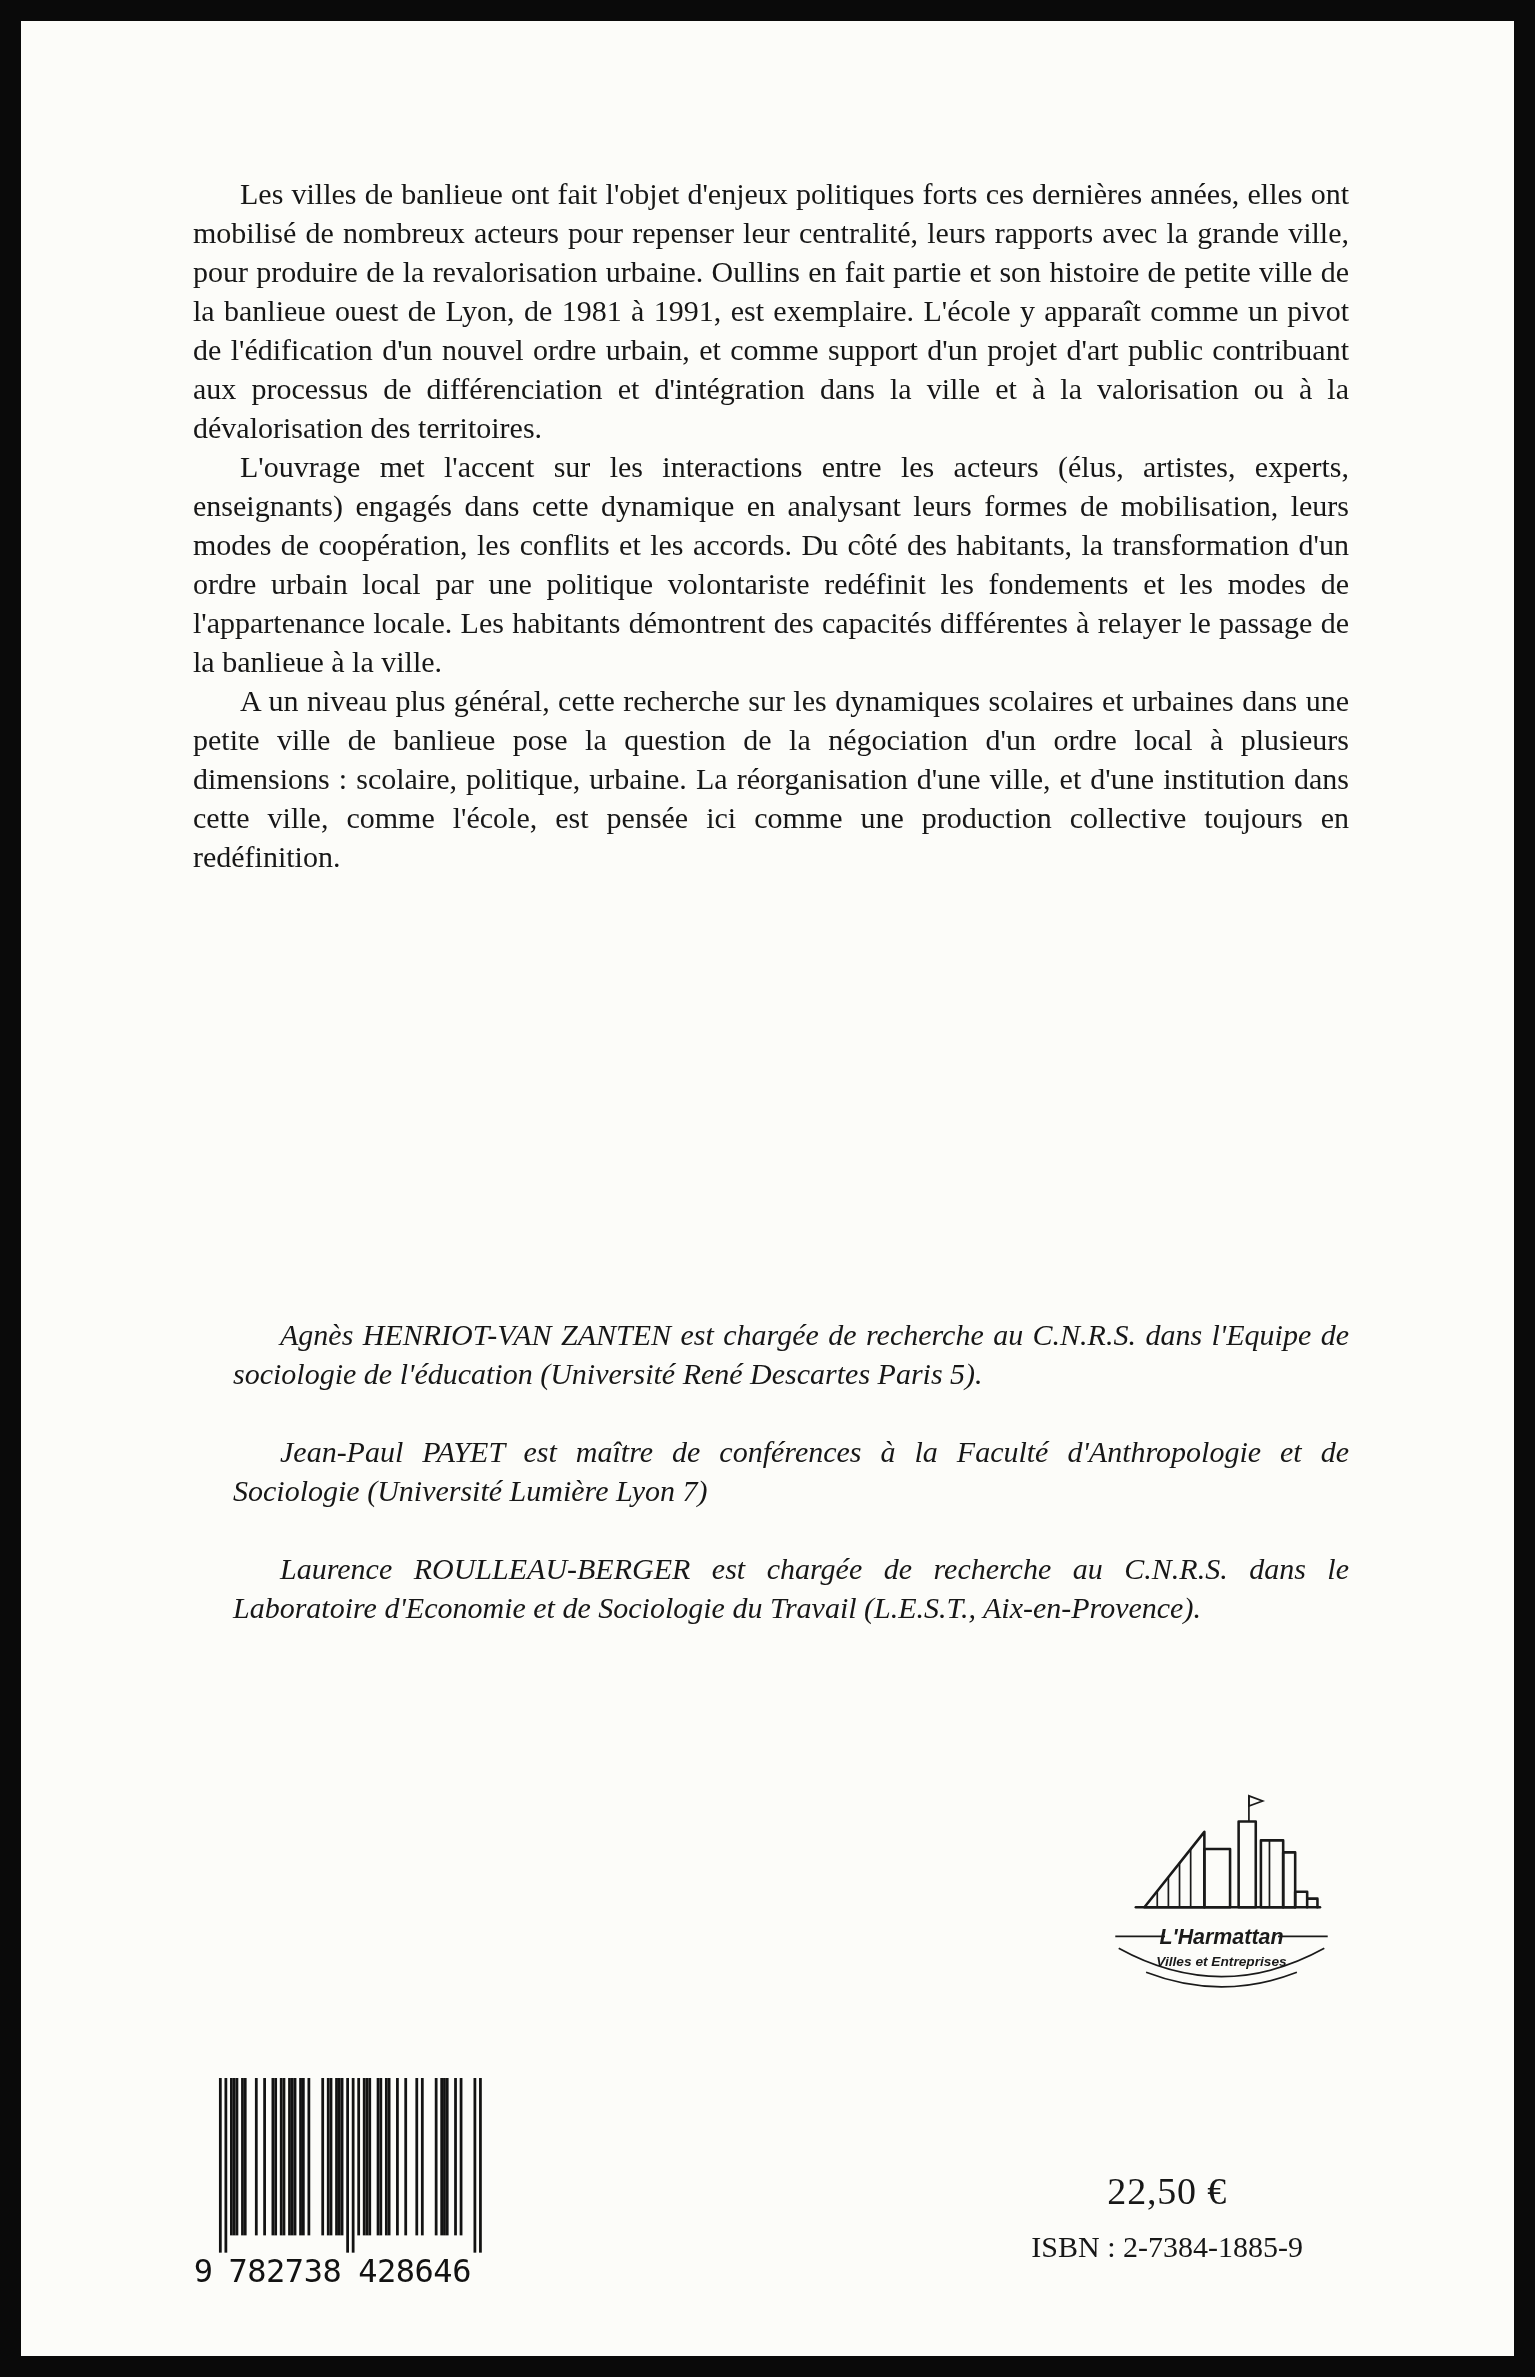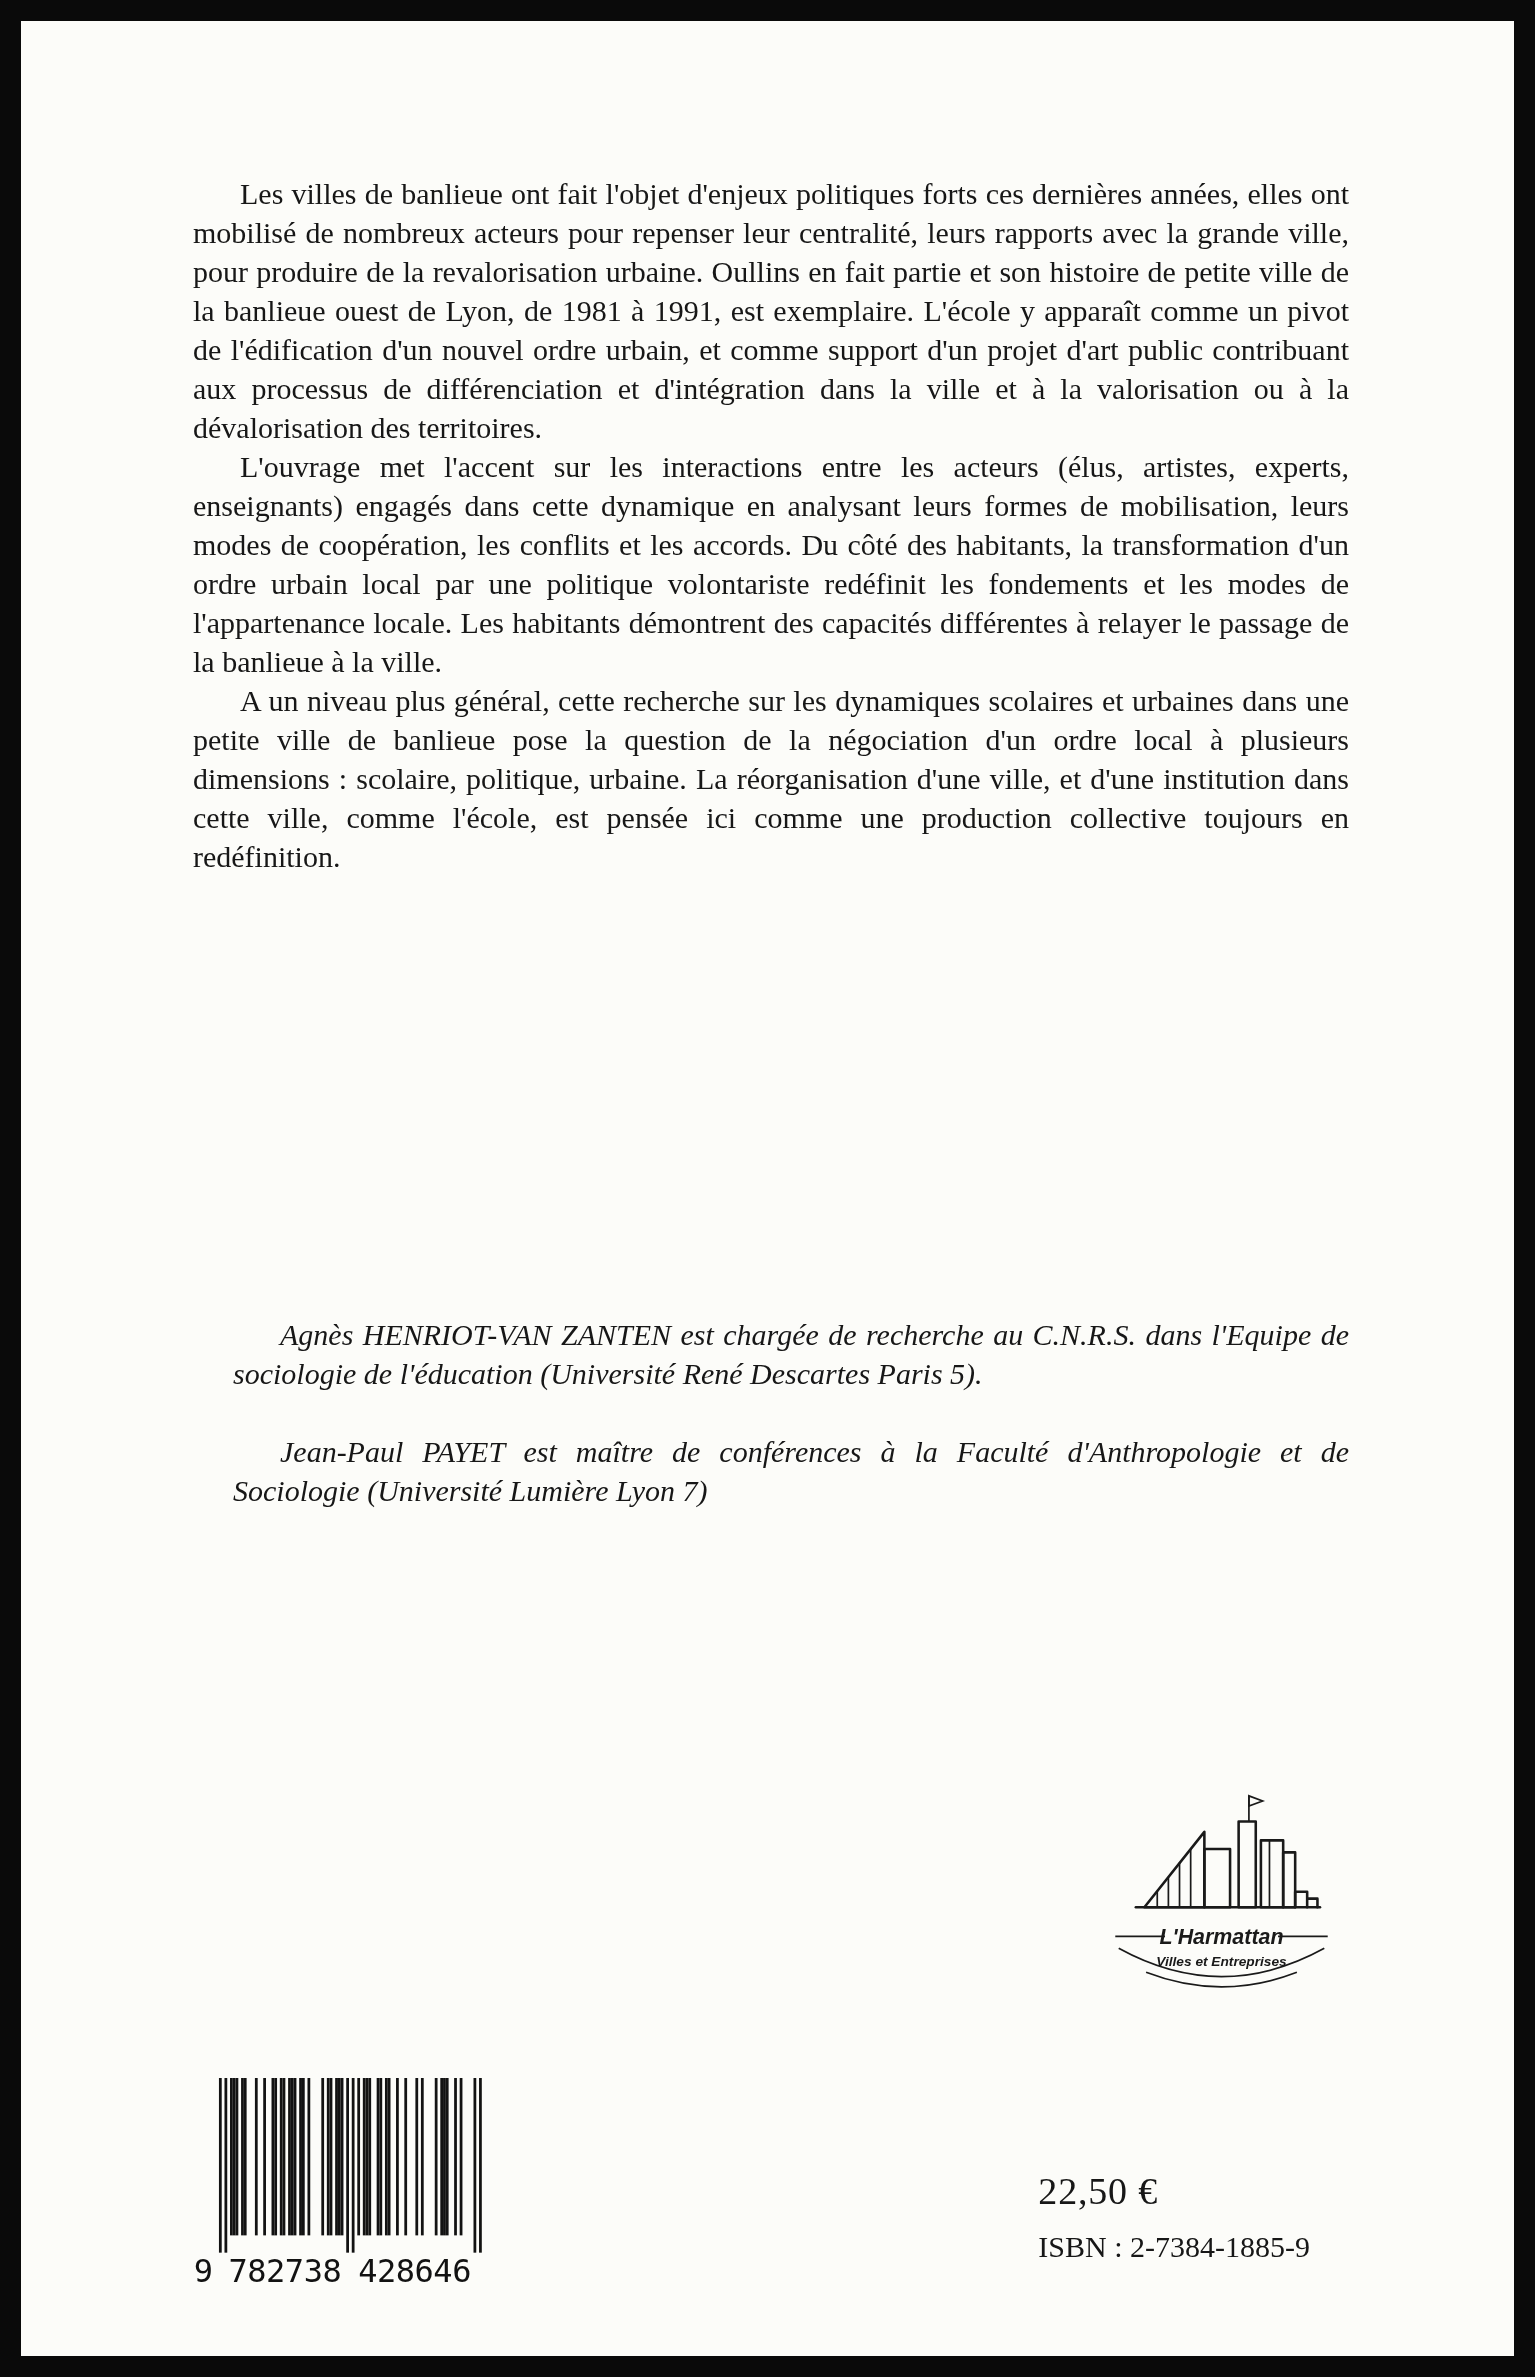--- a/index.html
+++ b/index.html
@@ -41,38 +41,39 @@
   .lg-name { font-family:"Liberation Sans",sans-serif; font-weight:bold; font-size:25px; fill:#1a1a1a; }
   .lg-coll { font-family:"Liberation Sans",sans-serif; font-weight:bold; font-size:16px; fill:#1a1a1a; }
 
   
   .barcode { position:absolute; left:172px; top:2057px; width:294px; }
   .barcode svg { width:100%; display:block; }
   .bc-bars rect { fill:#121212; }
   .bc-digit { font-family:"DejaVu Sans Mono",monospace; font-size:37px; fill:#121212; }
 
   
-  .pricing { position:absolute; right:204px; top:2148px; text-align:left; }
+  .pricing { position:absolute; right:211px; top:2148px; text-align:center; }
   .price { font-size:38px; letter-spacing:0.8px; }
   .isbn  { font-size:30px; margin-top:17px; }
 </style>
 </head>
 <body>
 
 <div class="page">
 
   <section class="synopsis">
     <p>Les villes de banlieue ont fait l'objet d'enjeux politiques forts ces dernières années, elles ont mobilisé de nombreux acteurs pour repenser leur centralité, leurs rapports avec la grande ville, pour produire de la revalorisation urbaine. Oullins en fait partie et son histoire de petite ville de la banlieue ouest de Lyon, de 1981 à 1991, est exemplaire. L'école y apparaît comme un pivot de l'édification d'un nouvel ordre urbain, et comme support d'un projet d'art public contribuant aux processus de différenciation et d'intégration dans la ville et à la valorisation ou à la dévalorisation des territoires.</p>
     <p>L'ouvrage met l'accent sur les interactions entre les acteurs (élus, artistes, experts, enseignants) engagés dans cette dynamique en analysant leurs formes de mobilisation, leurs modes de coopération, les conflits et les accords. Du côté des habitants, la transformation d'un ordre urbain local par une politique volontariste redéfinit les fondements et les modes de l'appartenance locale. Les habitants démontrent des capacités différentes à relayer le passage de la banlieue à la ville.</p>
     <p>A un niveau plus général, cette recherche sur les dynamiques scolaires et urbaines dans une petite ville de banlieue pose la question de la négociation d'un ordre local à plusieurs dimensions : scolaire, politique, urbaine. La réorganisation d'une ville, et d'une institution dans cette ville, comme l'école, est pensée ici comme une production collective toujours en redéfinition.</p>
   </section>
 
   <section class="bios">
     <p>Agnès HENRIOT-VAN ZANTEN est chargée de recherche au C.N.R.S. dans l'Equipe de sociologie de l'éducation (Université René Descartes Paris 5).</p>
     <p>Jean-Paul PAYET est maître de conférences à la Faculté d'Anthropologie et de Sociologie (Université Lumière Lyon 7)</p>
+    <p>Laurence ROULLEAU-BERGER est chargée de recherche au C.N.R.S. dans le Laboratoire d'Economie et de Sociologie du Travail (L.E.S.T., Aix-en-Provence).</p>
   </section>
 
   <div class="logo">
     <svg viewBox="0 0 300 250">
       <g>
 
         <line class="lg-thin" x1="182" y1="38" x2="182" y2="8"></line>
         <path class="lg-thin" d="M182 8 L198 14 L182 20 Z"></path>
 
         <rect class="lg-line" x="170" y="38" width="20" height="100"></rect>

